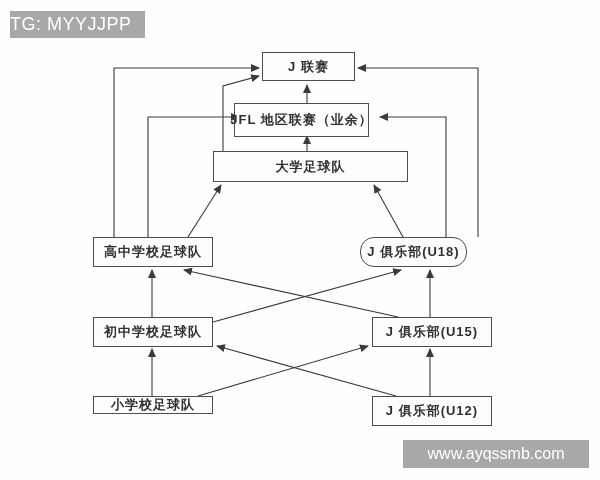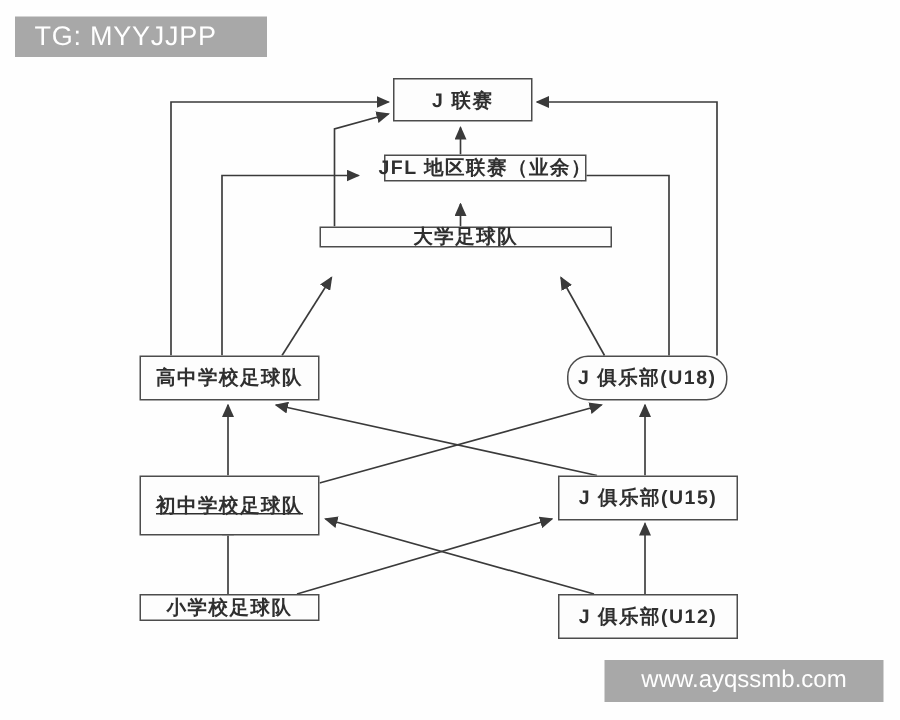--- a/index.html
+++ b/index.html
@@ -14,22 +14,22 @@
     border:1.3px solid #4c4c4c; background:#fdfdfd;
     display:flex; align-items:center; justify-content:center;
     font-size:13px; font-weight:bold; color:#2f2f2f;
     letter-spacing:1px; white-space:nowrap;
   }
   .wm {
     position:absolute; background:#a8a8a8; color:#ffffff;
     box-sizing:border-box; white-space:nowrap;
   }
   .wm-tl {
-    left:10px; top:11px; width:168px; height:27px;
-    font-size:18px; line-height:27px; padding-left:13px; letter-spacing:0.5px;
+    left:10px; top:11px; width:135px; height:27px;
+    font-size:18px; line-height:27px; padding-left:0; letter-spacing:0.5px;
   }
   .wm-br {
     left:403px; top:440px; width:186px; height:28px;
     font-size:16px; line-height:28px; text-align:center;
   }
 </style>
 </head>
 <body>
 
 <div id="canvas">
@@ -73,31 +73,31 @@
       <polyline points="198,396 368,346"></polyline>
 
       <polyline points="430,396 430,349"></polyline>
 
       <polyline points="396,396 217,346"></polyline>
     </g>
   </svg>
 
   <div class="node" style="left:262px; top:52px;  width:93px;  height:29px;">J 联赛</div>
 
-  <div class="node" style="left:256px; top:103px; width:135px; height:18px;">JFL 地区联赛（业余）</div>
+  <div class="node" style="left:234px; top:103px; width:135px; height:34px;">JFL 地区联赛（业余）</div>
 
-  <div class="node" style="left:213px; top:151px; width:195px; height:14px;">大学足球队</div>
+  <div class="node" style="left:213px; top:151px; width:195px; height:31px;">大学足球队</div>
 
   <div class="node" style="left:93px;  top:237px; width:120px; height:30px;">高中学校足球队</div>
 
-  <div class="node" style="left:93px;  top:317px; width:120px; height:40px;text-decoration:underline;">初中学校足球队</div>
+  <div class="node" style="left:93px;  top:317px; width:120px; height:30px;">初中学校足球队</div>
 
   <div class="node" style="left:93px;  top:396px; width:120px; height:18px;">小学校足球队</div>
 
-  <div class="node" style="left:378px; top:237px; width:107px; height:30px;border-radius:14px;">J 俱乐部(U18)</div>
+  <div class="node" style="left:360px; top:237px; width:107px; height:30px;border-radius:14px;">J 俱乐部(U18)</div>
 
   <div class="node" style="left:372px; top:317px; width:120px; height:30px;">J 俱乐部(U15)</div>
 
   <div class="node" style="left:372px; top:396px; width:120px; height:30px;">J 俱乐部(U12)</div>
 
   <div class="wm wm-tl">TG: MYYJJPP</div>
 
   <div class="wm wm-br">www.ayqssmb.com</div>
 
 </div>

